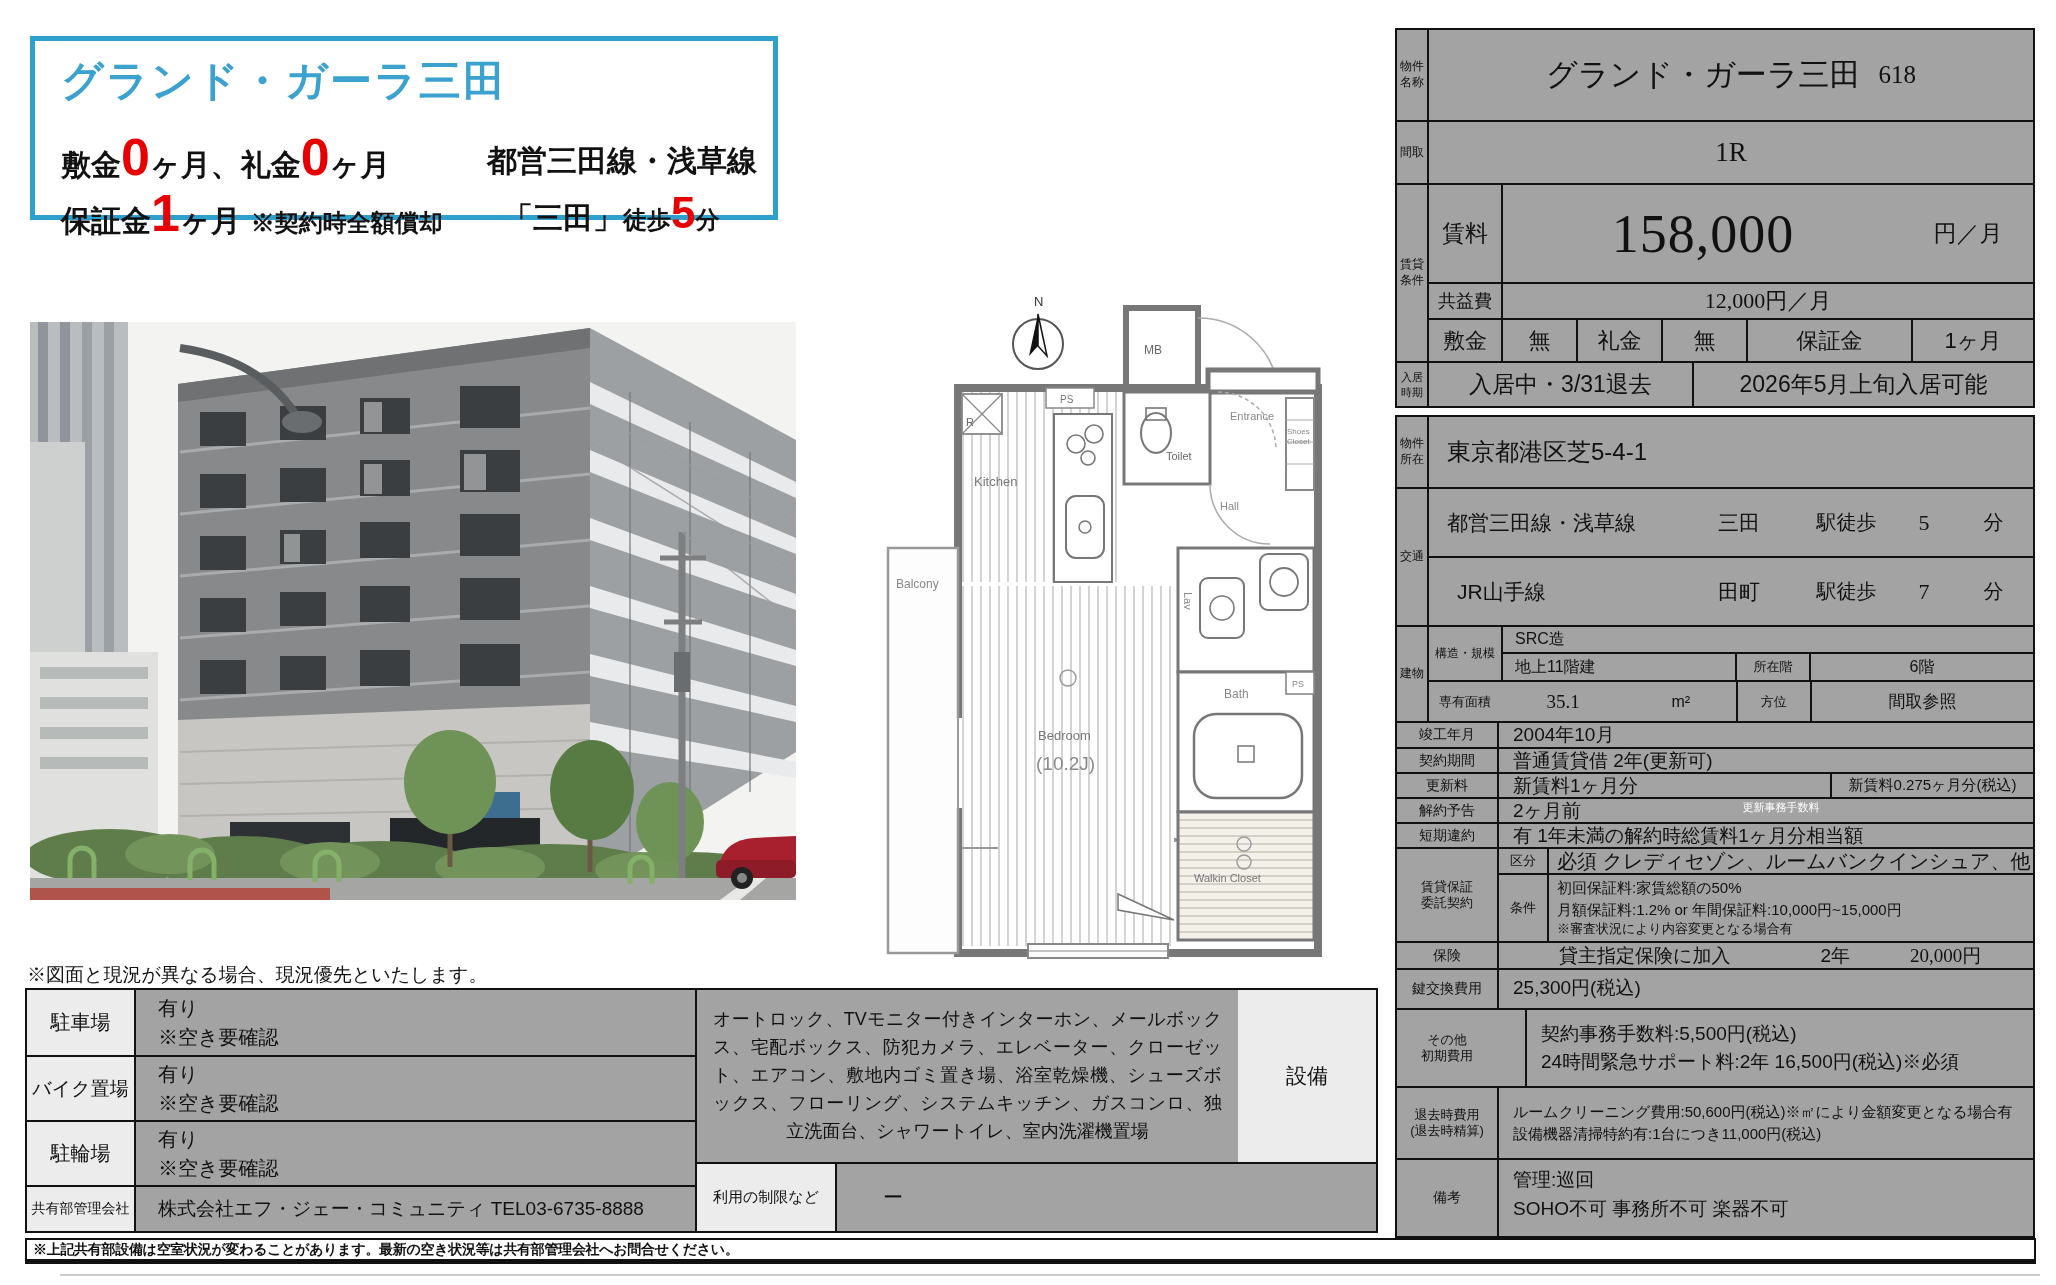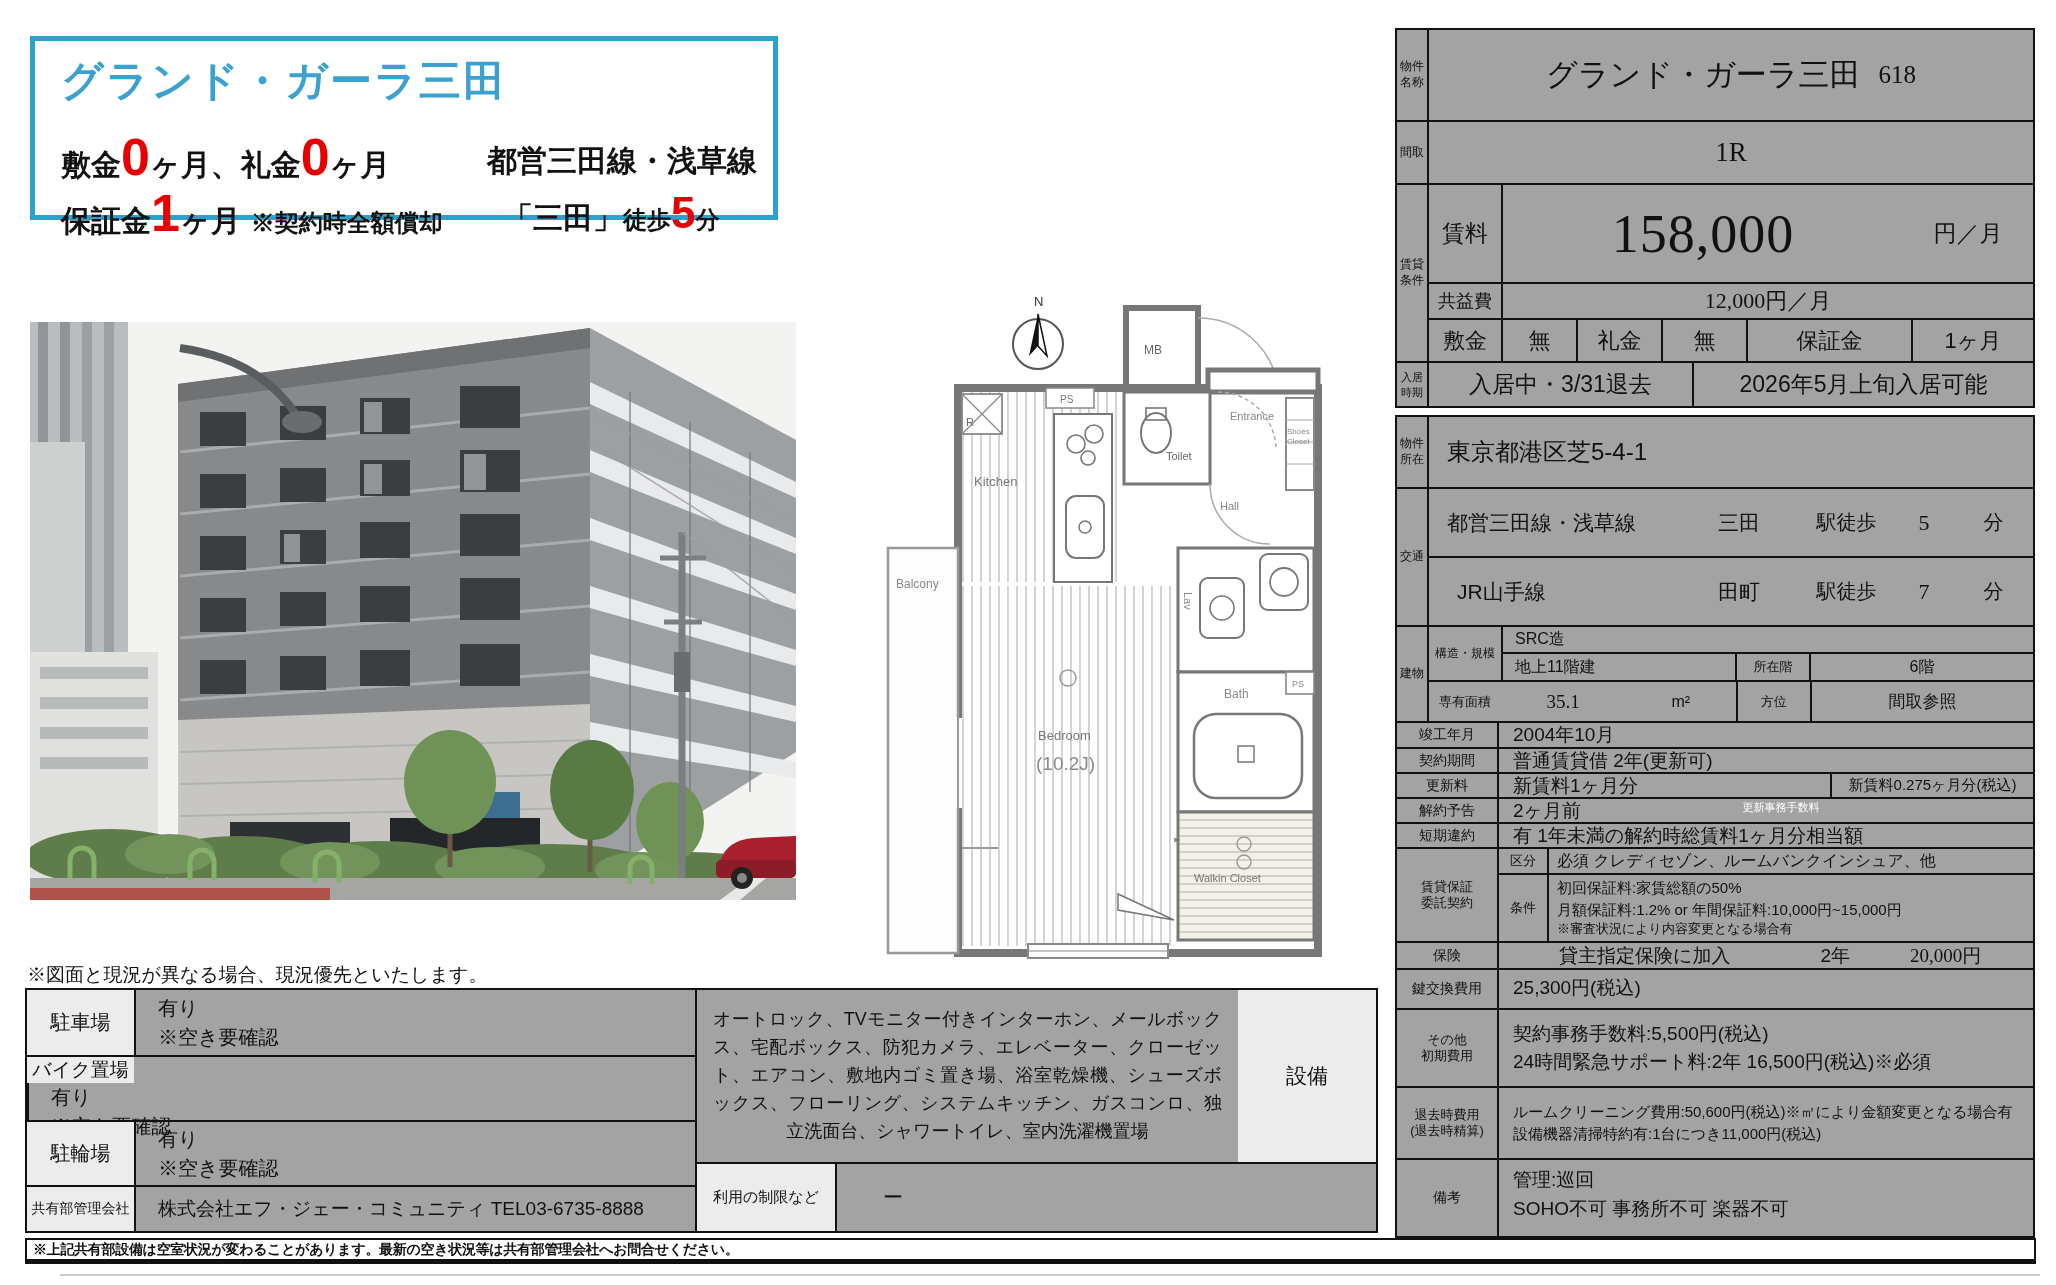--- a/index.html
+++ b/index.html
@@ -310,21 +310,21 @@
       <div class="col" style="flex:0 0 668px;">
         <div class="r" style="height:65px;">
           <div class="c cc glab" style="width:107px; font-size:20px;">駐車場</div>
           <div class="c" style="flex:1; padding-left:22px;">
             <div class="two-line" style="font-size:20px; line-height:1.45;">
               <span>有り</span>
               <span>※空き要確認</span>
             </div>
           </div>
         </div>
-        <div class="r" style="height:65px;flex-direction:column;">
+        <div class="r" style="height:65px;">
           <div class="c cc glab" style="width:107px; font-size:19px;">バイク置場</div>
           <div class="c" style="flex:1; padding-left:22px;">
             <div class="two-line" style="font-size:20px; line-height:1.45;">
               <span>有り</span>
               <span>※空き要確認</span>
             </div>
           </div>
         </div>
         <div class="r" style="height:65px;">
           <div class="c cc glab" style="width:107px; font-size:20px;">駐輪場</div>
@@ -474,21 +474,21 @@
     <div class="r" style="height:25px;">
       <div class="lab100">短期違約</div>
       <div class="c" style="flex:1; padding-left:14px; font-size:19px;">有 1年未満の解約時総賃料1ヶ月分相当額</div>
     </div>
     <div class="r" style="height:94px;">
       <div class="lab100" style="font-size:13px;">賃貸保証
 委託契約</div>
       <div class="col">
         <div class="r" style="height:24px;">
           <div class="c cc nb" style="width:48px; font-size:13px;">区分</div>
-          <div class="c" style="flex:1; padding-left:8px; font-size:16px;">必須 クレディセゾン、ルームバンクインシュア、他</div>
+          <div class="c" style="flex:1; padding-left:8px; font-size:20px;">必須 クレディセゾン、ルームバンクインシュア、他</div>
         </div>
         <div class="r" style="flex:1;">
           <div class="c cc nb" style="width:48px; font-size:13px;">条件</div>
           <div class="c" style="flex:1; padding-left:8px;">
             <div class="two-line" style="line-height:1.45;">
               <span style="font-size:15px;">初回保証料:家賃総額の50%</span>
               <span style="font-size:15px;">月額保証料:1.2% or 年間保証料:10,000円~15,000円</span>
               <span style="font-size:13px;">※審査状況により内容変更となる場合有</span>
             </div>
           </div>
@@ -503,21 +503,21 @@
         <span class="serif" style="margin-left:60px;">20,000円</span>
       </div>
     </div>
     <div class="r" style="height:40px;">
       <div class="lab100">鍵交換費用</div>
       <div class="c" style="flex:1; padding-left:14px; align-items:flex-start; padding-top:5px; font-size:19px;">25,300円(税込)</div>
     </div>
     <div class="r" style="height:78px;">
       <div class="lab100" style="font-size:13px;">その他
 初期費用</div>
-      <div class="c" style="flex:1; padding-left:14px;">
+      <div class="c" style="flex:1; padding-left:14px;margin-left:28px;">
         <div class="two-line" style="line-height:1.5; font-size:19px;">
           <span>契約事務手数料:5,500円(税込)</span>
           <span>24時間緊急サポート料:2年 16,500円(税込)※必須</span>
         </div>
       </div>
     </div>
     <div class="r" style="height:72px;">
       <div class="lab100" style="font-size:13px;">退去時費用
 (退去時精算)</div>
       <div class="c" style="flex:1; padding:4px 10px 4px 14px;">

